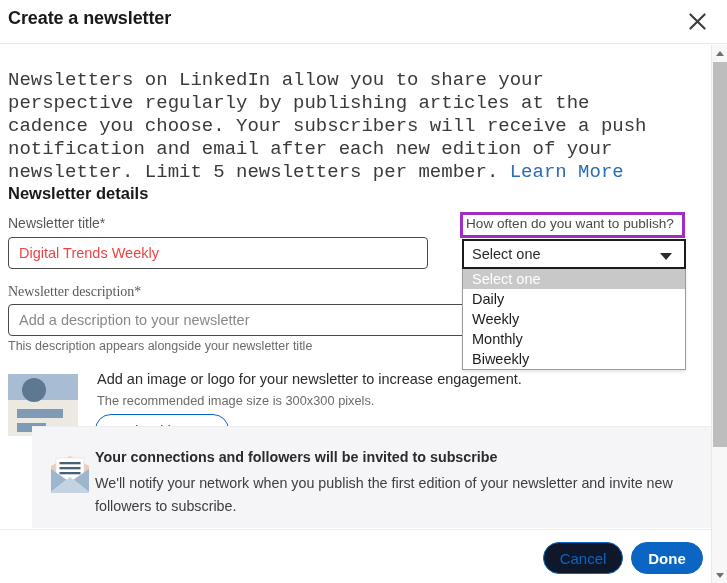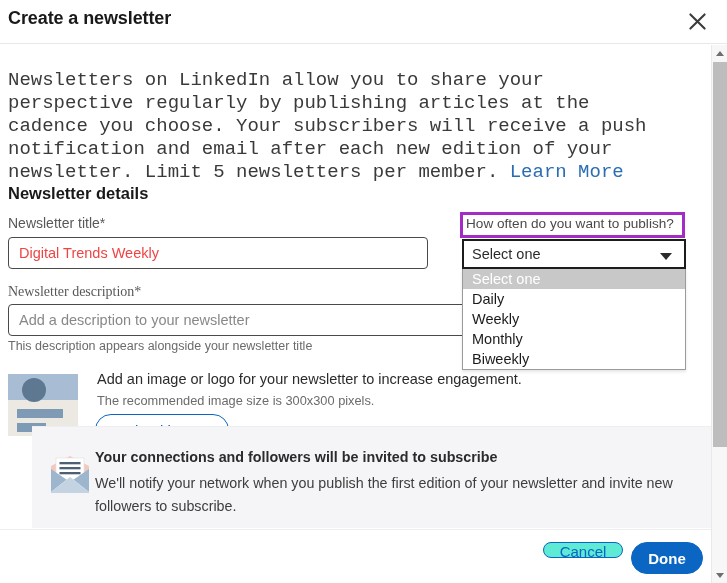--- a/index.html
+++ b/index.html
@@ -311,24 +311,24 @@
     width: 711px;
     height: 54px;
     background: #ffffff;
     border-top: 1px solid #eceef1;
   }
   .btn-cancel {
     position: absolute;
     right: 88px;
     top: 12px;
     width: 80px;
-    height: 16px;
+    height: 32px;
     border: 1px solid #0a66c2;
     border-radius: 17px;
-    background: #5eead4;
+    background: #0f172a;
     color: #0a66c2;
     font-family: "Liberation Sans", sans-serif;
     font-size: 15px;
     cursor: pointer;
   }
   .btn-done {
     position: absolute;
     right: 8px;
     top: 12px;
     width: 72px;

